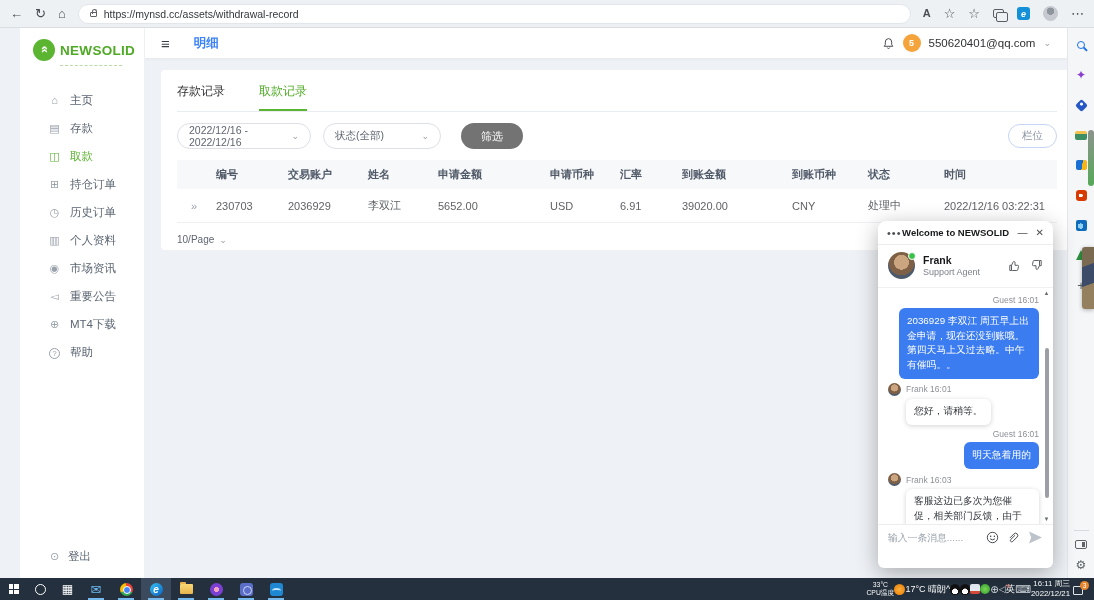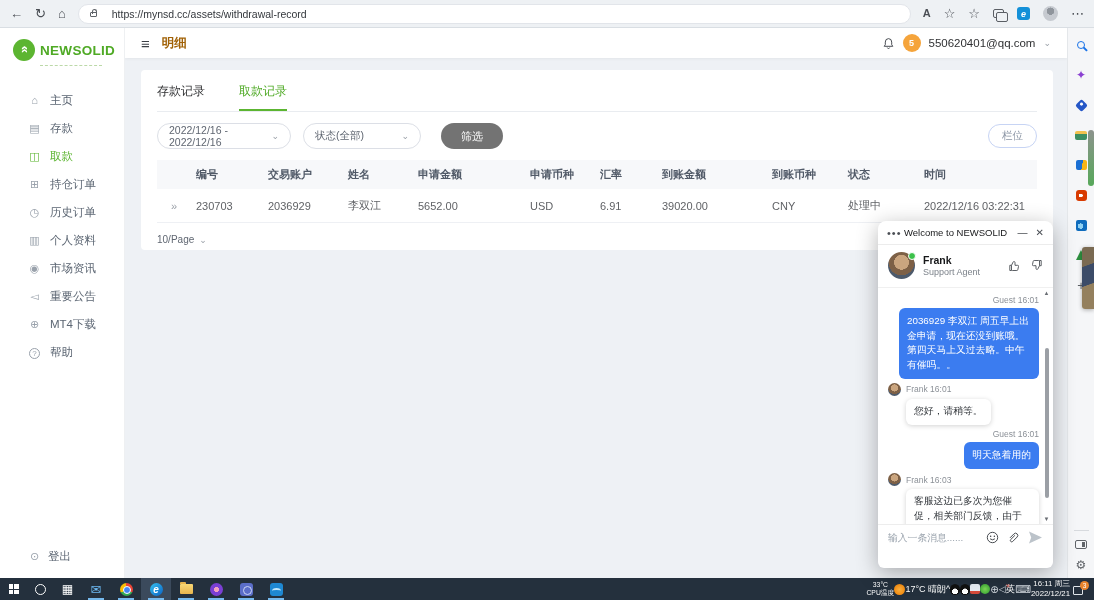--- a/index.html
+++ b/index.html
@@ -6,36 +6,36 @@
   html,body { width:1094px; height:600px; overflow:hidden; }
   body { font-family:"Liberation Sans","DejaVu Sans",sans-serif; }
   .stage { position:relative; width:1094px; height:600px; background:#eef1f5; overflow:hidden; }
 
   
   .browser-bar { position:absolute; top:0; left:0; right:0; height:28px; background:#eef1f4;
     border-bottom:1px solid #d9dee3; display:flex; align-items:center; padding:0 10px; gap:12px;
     color:#4a4e54; font-size:13px; }
   .b-ic { cursor:pointer; line-height:1; }
   .url-bar { flex:1; height:20px; background:#fff; border:1px solid #e2e5ea; border-radius:10px;
-    display:flex; align-items:center; gap:15px; padding:0 11px; font-size:10.5px; color:#33373c; }
+    display:flex; align-items:center; gap:7px; padding:0 11px; font-size:10.5px; color:#33373c; }
   .lock { width:7px; height:5px; border:1px solid #5f6368; border-radius:1px; position:relative; margin-top:2px; flex:0 0 auto;}
   .lock::before { content:""; position:absolute; top:-4px; left:1px; width:3px; height:4px;
     border:1px solid #5f6368; border-bottom:none; border-radius:3px 3px 0 0; }
   .b-right { display:flex; align-items:center; gap:13px; }
   .read-aloud { font-size:11px; font-weight:bold; }
   .dbl-rect { width:11px; height:9px; border:1px solid #5a5e64; border-radius:2px; position:relative; }
   .dbl-rect::after { content:""; position:absolute; left:2px; top:2px; width:10px; height:8px;
     background:#eef1f4; border:1px solid #5a5e64; border-radius:2px; }
   .essentials { width:13px; height:13px; background:#1390d8; border-radius:3px; color:#fff;
     font-size:9px; font-weight:bold; display:flex; align-items:center; justify-content:center; font-style:italic;}
   .b-avatar { width:15px; height:15px; border-radius:50%;
     background:radial-gradient(circle at 50% 35%, #8f959c 0 30%, #c6cad0 31%); }
 
   
-  .app { position:absolute; top:28px; left:0; right:0; bottom:22px; display:flex; }
+  .app { position:absolute; top:28px; left:0; right:0; bottom:22px; display:flex;padding-left:20px; }
 
   
   .left-sb { width:125px; background:#fff; border-right:1px solid #eef0f2; position:relative; flex:0 0 auto; }
   .logo { display:flex; align-items:center; gap:5px; padding:11px 6px 2px 13px; }
   .logo-mark { width:22px; height:22px; border-radius:50%; background:#5cb531; color:#fff;
     display:flex; align-items:center; justify-content:center; flex:0 0 auto; }
   .logo-mark span { transform:rotate(-90deg); font-weight:bold; font-size:13px; letter-spacing:-2px; }
   .brand { color:#4faa25; font-weight:bold; font-size:13.5px; letter-spacing:.3px; }
   .logo-tagline { margin:2px 0 0 40px; width:62px; border-top:1px dashed #bcd9a8; height:1px; }
   .nav { margin-top:20px; }
@@ -46,21 +46,21 @@
   .help-circ { display:inline-flex; width:11px; height:11px; border:1px solid #99a1ab; border-radius:50%;
     align-items:center; justify-content:center; font-size:8px; }
   .logout { position:absolute; bottom:14px; left:28px; display:flex; align-items:center; gap:7px;
     font-size:11.5px; color:#5c6673; cursor:pointer; }
 
   
   .main { flex:1; position:relative; background:#eef1f5; overflow:hidden; }
   .main-header { height:30px; background:#fff; display:flex; align-items:center; padding:0 16px;
     box-shadow:0 1px 3px rgba(0,0,0,.05); }
   .menu-btn { font-size:15px; color:#3b3f45; cursor:pointer; }
-  .page-title { font-size:12.5px; font-weight:bold; color:#a16207; margin-left:12px; }
+  .page-title { font-size:12.5px; font-weight:bold; color:#3b82f6; margin-left:24px; }
   .hdr-right { margin-left:auto; display:flex; align-items:center; gap:8px; }
   .user-avatar { width:18px; height:18px; border-radius:50%; background:#f5a43b; color:#fff;
     font-size:9px; font-weight:bold; display:flex; align-items:center; justify-content:center; }
   .user-email { font-size:11.5px; color:#303133; }
   .caret { color:#9aa0a8; font-size:9px; }
 
   .card { position:absolute; left:16px; top:42px; width:912px; height:180px; background:#fff;
     border-radius:4px; padding:0 16px; }
   .tabs { display:flex; gap:34px; border-bottom:1px solid #e9ecf0; padding-top:13px; }
   .tab { font-size:12px; color:#303133; padding-bottom:9px; cursor:pointer;text-align:center; }
@@ -82,21 +82,21 @@
   .expand-cell { color:#9aa0a8; text-align:center; cursor:pointer; }
   .pagination { margin-top:11px; display:flex; align-items:center; gap:5px;
     font-size:10px; color:#5f6671; cursor:pointer; }
 
   
   .chat { position:absolute; left:878px; top:221px; width:175px; height:347px; background:#fff;
     border-radius:8px 8px 6px 6px; box-shadow:0 5px 22px rgba(0,0,0,.3); z-index:6;
     display:flex; flex-direction:column; }
   .chat-hdr { height:24px; display:flex; align-items:center; padding:0 9px; border-bottom:1px solid #ececec; flex:0 0 auto;}
   .chat-dots { font-size:11px; color:#4a4e54; letter-spacing:1px; cursor:pointer; }
-  .chat-title { flex:1; text-align:center; font-size:9.5px; font-weight:normal; color:#17181a; }
+  .chat-title { flex:1; text-align:center; font-size:9.5px; font-weight:bold; color:#17181a; }
   .chat-min, .chat-close { font-size:10px; color:#4a4e54; cursor:pointer; margin-left:8px; }
   .agent-row { display:flex; align-items:center; gap:8px; padding:7px 10px 8px; border-bottom:1px solid #f0f0f0; flex:0 0 auto;}
   .agent-avatar { width:27px; height:27px; border-radius:50%; position:relative; flex:0 0 auto;
     background:radial-gradient(circle at 50% 38%, #caa57f 0 34%, #7d6046 35% 60%, #4d5a6b 61%); }
   .agent-avatar::after { content:""; position:absolute; top:0; right:-1px; width:6px; height:6px;
     background:#3bc14a; border:1.5px solid #fff; border-radius:50%; }
   .agent-name { font-size:10.5px; font-weight:bold; color:#17181a; }
   .agent-role { font-size:9px; color:#7c828a; margin-top:1px; }
   .thumbs { margin-left:auto; display:flex; gap:9px; align-items:center; }
   .thumbs svg { cursor:pointer; }

